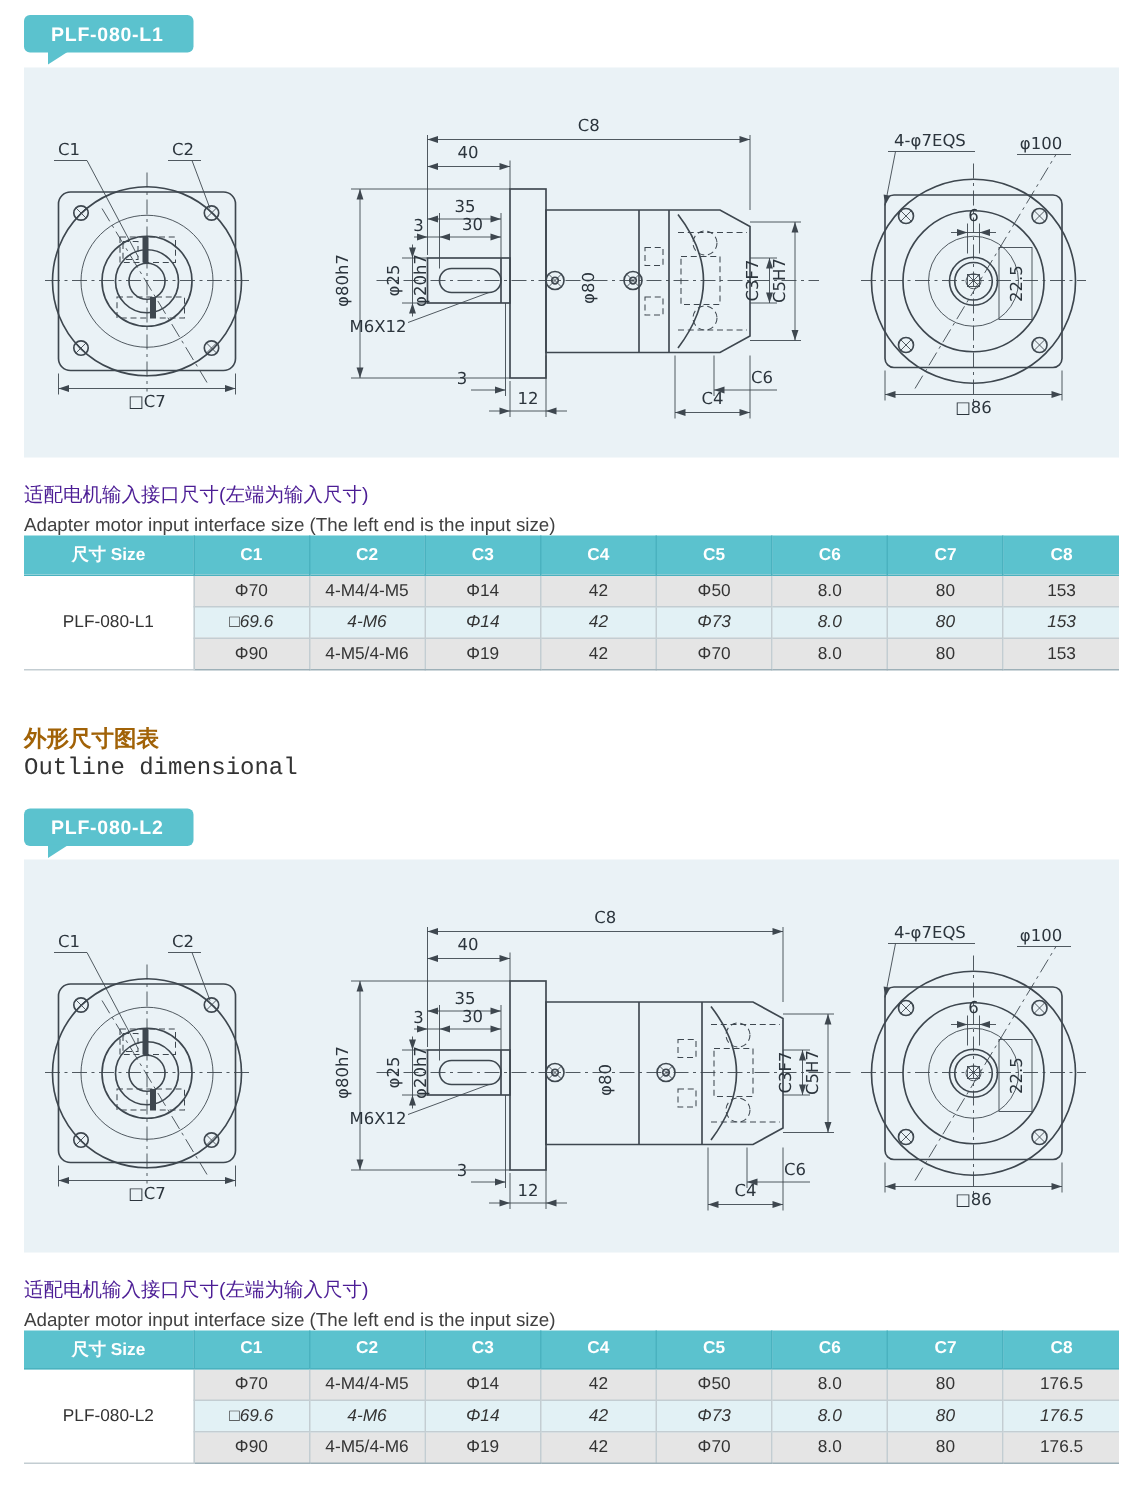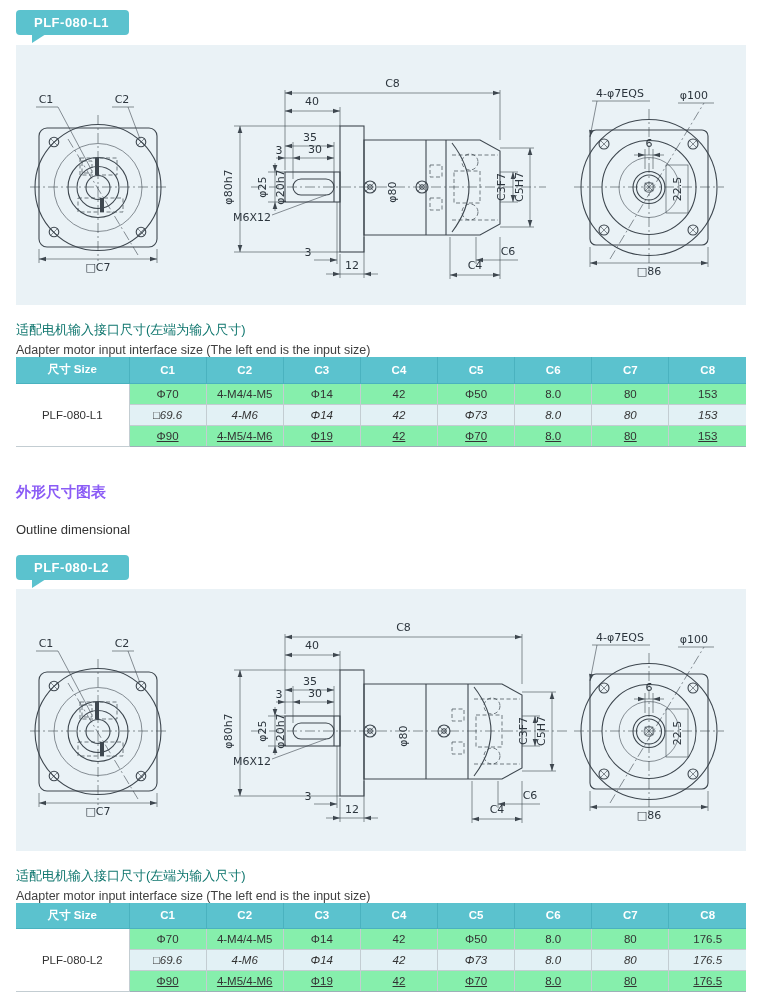--- a/index.html
+++ b/index.html
@@ -24,44 +24,44 @@
   }
   .badge2 { margin-top: 18px; }
 
   .panel {
     background: #eaf2f6; width: 730px; margin-top: 10px;
   }
   .panel svg { display: block; }
   .p2 { margin-top: 9px; }
 
   .note { margin-top: 16px; }
-  .note .zh { font-size: 13px; color: #0f766e; }
+  .note .zh { font-size: 13px; color: #4c1d95; }
   .note .en { font-size: 12.5px; color: #404040; margin-top: 4px; }
 
   .tbl-wrap { margin-top: 0; }
   table { border-collapse: collapse; table-layout: fixed; width: 730px; }
   col.c0 { width: 113px; }
   th {
     background: #5bc2ce; color: #fff; font-size: 11.5px; font-weight: bold;
     height: 26px; text-align: center; border: 1px solid #4ab2bf;
   }
   td {
     font-size: 11.5px; text-align: center; height: 21px;
-    border: 1px solid #c3cdd2; color: #333; background: #86efac;
+    border: 1px solid #c3cdd2; color: #333; background: #e5e5e5;
   }
   th:first-child, td:first-child { border-left: none; }
   th:last-child, td:last-child { border-right: none; }
   th { border-top: none; }
   tr.alt td { background: #e2f1f5; font-style: italic; }
   td.rowlabel { background: #fff !important; font-size: 11.5px; }
-  tr:last-child td { border-bottom: 1.5px solid #9db0b8; text-decoration: underline; }
+  tr:last-child td { border-bottom: 1.5px solid #9db0b8; }
 
   .heading { margin-top: 36px; }
-  .heading .zh { font-size: 15px; font-weight: bold; color: #8b5cf6; }
-  .heading .en { font-size: 13px; color: #333; margin-top: 20px; }
+  .heading .zh { font-size: 15px; font-weight: bold; color: #a16207; }
+  .heading .en { font-size: 16px; color: #333; margin-top: 1px; font-family: Liberation Mono, monospace; }
 
   
   .med   { stroke:#3e474f; stroke-width:1.1; fill:none; }
   .thin  { stroke:#3e474f; stroke-width:0.6; fill:none; }
   .cline { stroke:#3e474f; stroke-width:0.6; fill:none; stroke-dasharray:10 3 2 3; }
   .dash  { stroke:#3e474f; stroke-width:0.7; fill:none; stroke-dasharray:4 2.5; }
   .dtxt  { fill:#2c353d; font-size:11px; font-family:"DejaVu Sans", sans-serif; text-anchor:middle; }
 </style>
 </head>
 <body>

